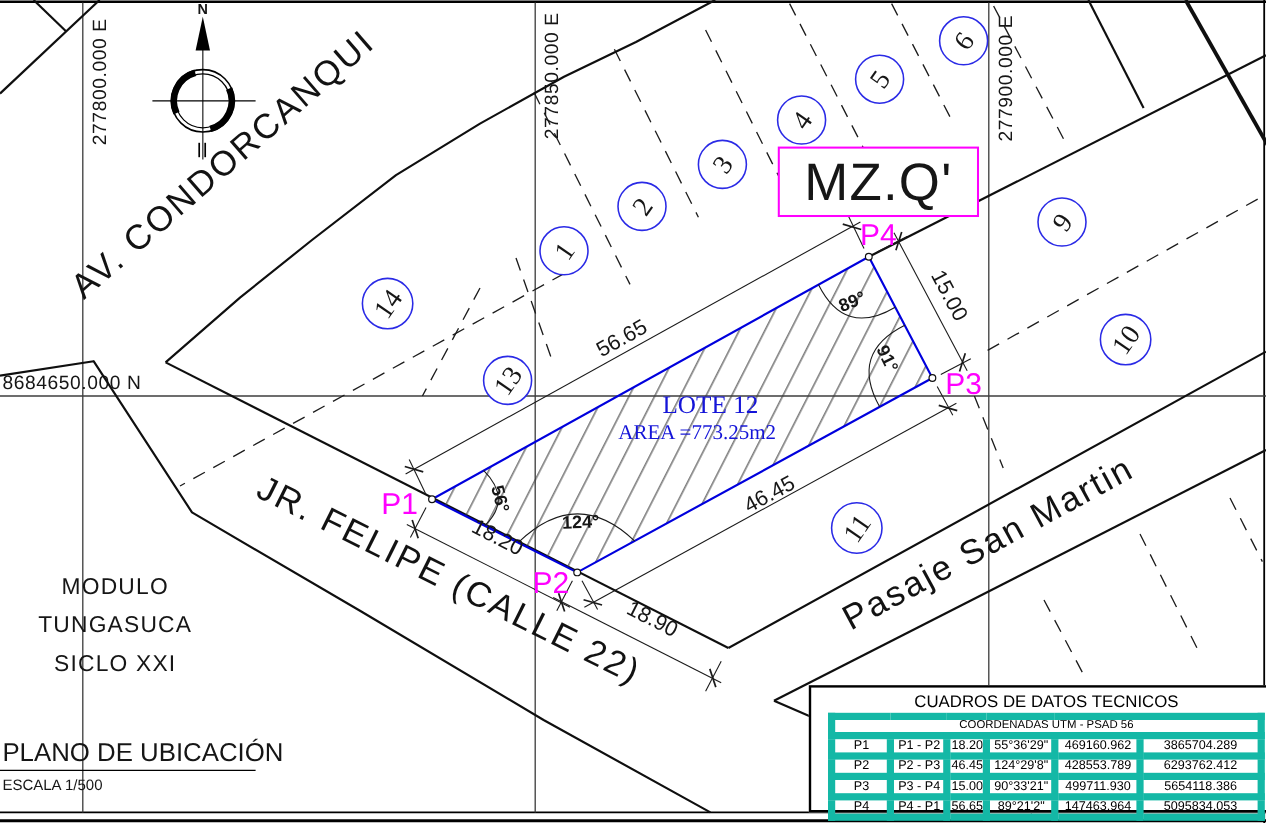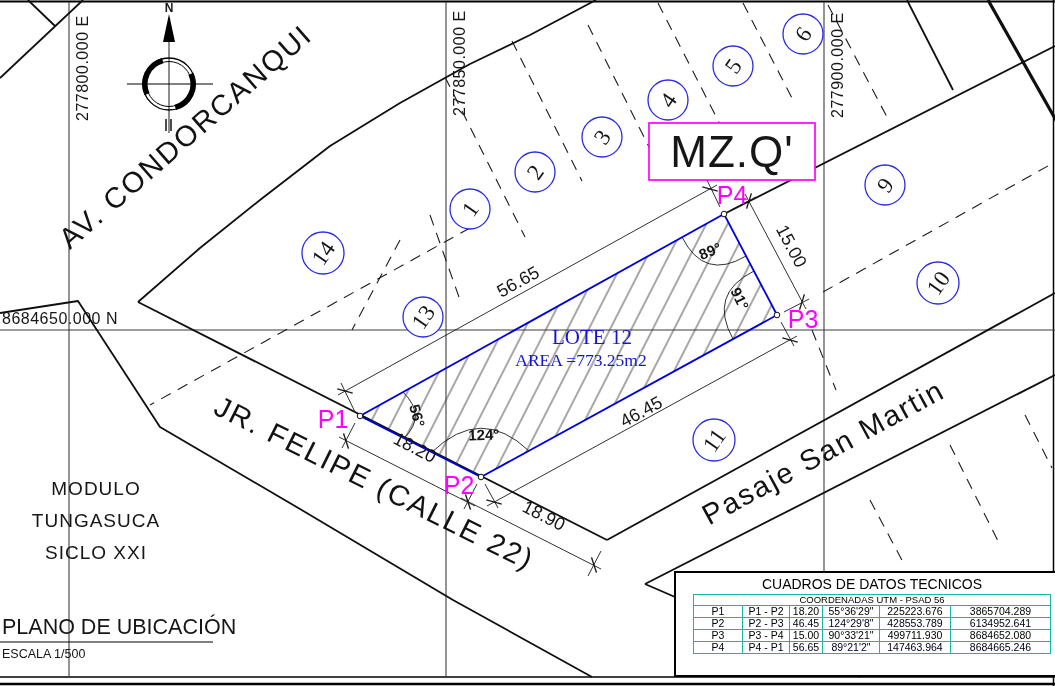--- a/index.html
+++ b/index.html
@@ -14,21 +14,21 @@
   .vertex-label{font-size:25px;fill:#ff00ff;}
   .blue-label{font-family:"Liberation Serif",serif;fill:#1414d8;}
   .lot-num{font-family:"Liberation Serif",serif;font-size:23px;}
   .side-text{font-size:19px;letter-spacing:1px;}
   .mz-label{font-size:44px;letter-spacing:1px;}
   
   .tech-table{position:absolute;left:674px;top:571px;width:396px;height:106px;
      background:#fff;border:2px solid #000;box-sizing:border-box;}
   .tt-title{text-align:center;font-size:14px;padding-top:3px;height:18px;color:#000;}
   .tech-table table{border-collapse:collapse;margin:0 auto;width:358px;table-layout:fixed;}
-  .tech-table td{border:1px solid #14b8a6;font-size:10.5px;text-align:center;
+  .tech-table td{border:6px solid #14b8a6;font-size:10.5px;text-align:center;
      padding:0;height:11px;line-height:11px;color:#000;overflow:hidden;white-space:nowrap;}
   .tech-table tr.sub td{height:10px;font-size:9.5px;line-height:10px;}
 </style>
 </head>
 <body>
 
 <div id="stage">
 <svg id="plan-svg" width="1055" height="686" viewBox="0 0 1055 686">
   <defs>
     <pattern id="hatch" width="19" height="19" patternUnits="userSpaceOnUse" patternTransform="rotate(27)">
@@ -227,43 +227,43 @@
       </colgroup>
       <tbody>
           <tr class="sub">
             <td colspan="6">COORDENADAS UTM - PSAD 56</td>
           </tr>
       <tr>
         <td>P1</td>
             <td>P1 - P2</td>
         <td>18.20</td>
             <td>55°36'29"</td>
-        <td>225223.676</td>
+        <td>469160.962</td>
             <td>3865704.289</td>
       </tr>
       <tr>
         <td>P2</td>
             <td>P2 - P3</td>
         <td>46.45</td>
             <td>124°29'8"</td>
         <td>428553.789</td>
-            <td>6134952.641</td>
+            <td>6293762.412</td>
       </tr>
       <tr>
         <td>P3</td>
             <td>P3 - P4</td>
         <td>15.00</td>
             <td>90°33'21"</td>
         <td>499711.930</td>
-            <td>8684652.080</td>
+            <td>5654118.386</td>
       </tr>
       <tr>
         <td>P4</td>
             <td>P4 - P1</td>
         <td>56.65</td>
             <td>89°21'2"</td>
         <td>147463.964</td>
-            <td>8684665.246</td>
+            <td>5095834.053</td>
       </tr>
     </tbody>
       </table>
   </div>
 </div>
 
 </body></html>

